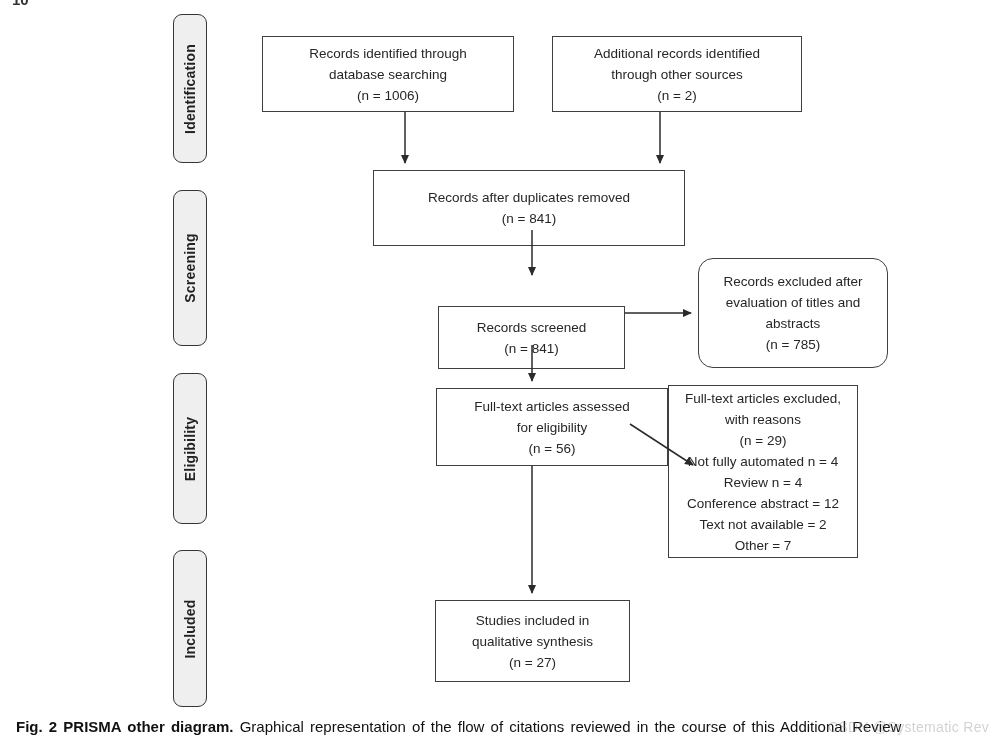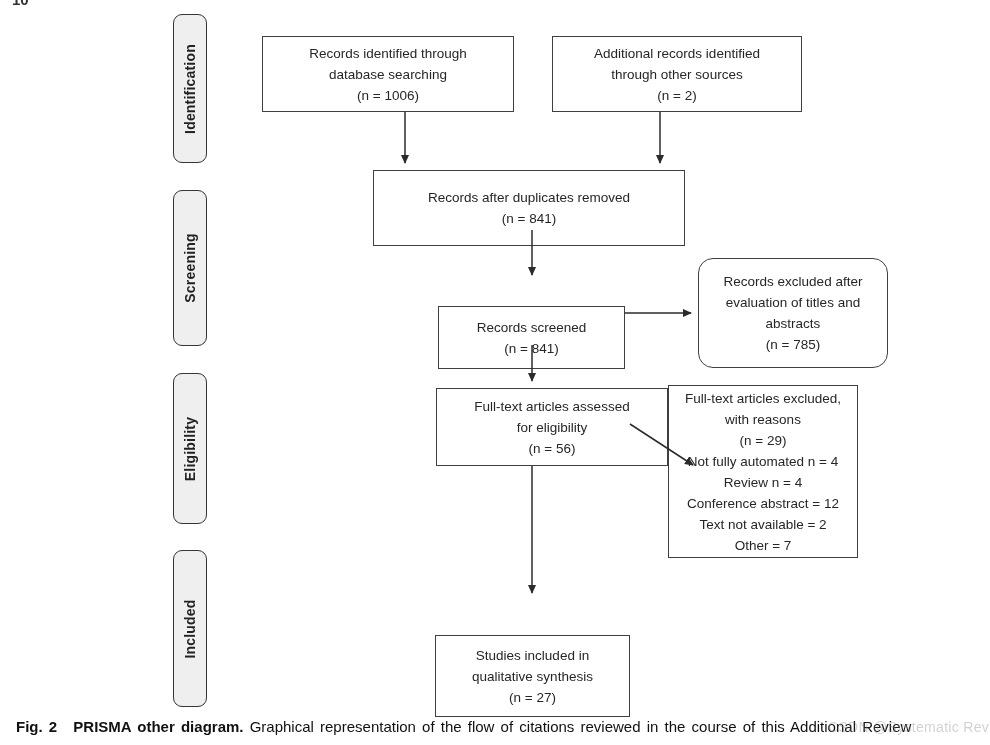--- a/index.html
+++ b/index.html
@@ -58,38 +58,38 @@
     color:var(--text);
     padding:2px 4px;
   }
   #box-records-identified{left:262px;top:36px;width:252px;height:76px;}
   #box-additional-records{left:552px;top:36px;width:250px;height:76px;}
   #box-duplicates-removed{left:373px;top:170px;width:312px;height:76px;}
   #box-records-screened{left:438px;top:282px;width:187px;height:63px;margin-top:24px;}
   #box-records-excluded{left:698px;top:258px;width:190px;height:110px;border-radius:15px;}
   #box-fulltext-assessed{left:436px;top:388px;width:232px;height:78px;}
   #box-fulltext-excluded{left:668px;top:385px;width:190px;height:173px;}
-  #box-studies-included{left:435px;top:600px;width:195px;height:82px;margin-top:35px;}
+  #box-studies-included{left:435px;top:600px;width:195px;height:82px;}
 
   
   svg.arrows{
     position:absolute;left:0;top:0;width:990px;height:745px;
     pointer-events:none;
   }
   svg.arrows line{stroke:var(--arrow);stroke-width:1.5;}
   svg.arrows .head{fill:var(--arrow);}
 
   
   .caption{
     position:absolute;left:16px;top:716px;width:970px;
     font-size:15px;line-height:21px;color:#111;
     word-spacing:2px;
   }
   .caption .b{font-weight:bold;}
-  .caption .fig-label{margin-right:10px;}
+  .caption .fig-label{margin-right:0;}
   .watermark{
     position:absolute;left:828px;top:719px;
     font-size:14px;color:#8a8a8a;opacity:.38;
     white-space:nowrap;letter-spacing:.3px;
     pointer-events:none;
   }
 </style>
 </head>
 <body>
 

